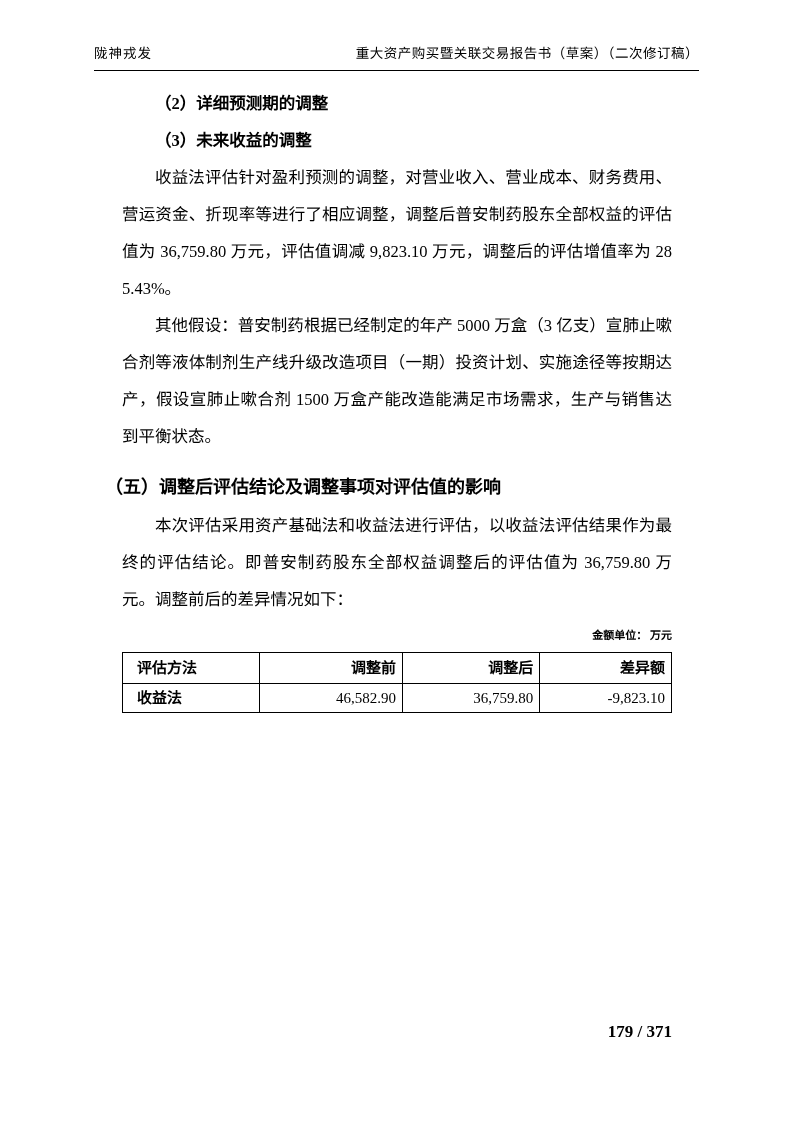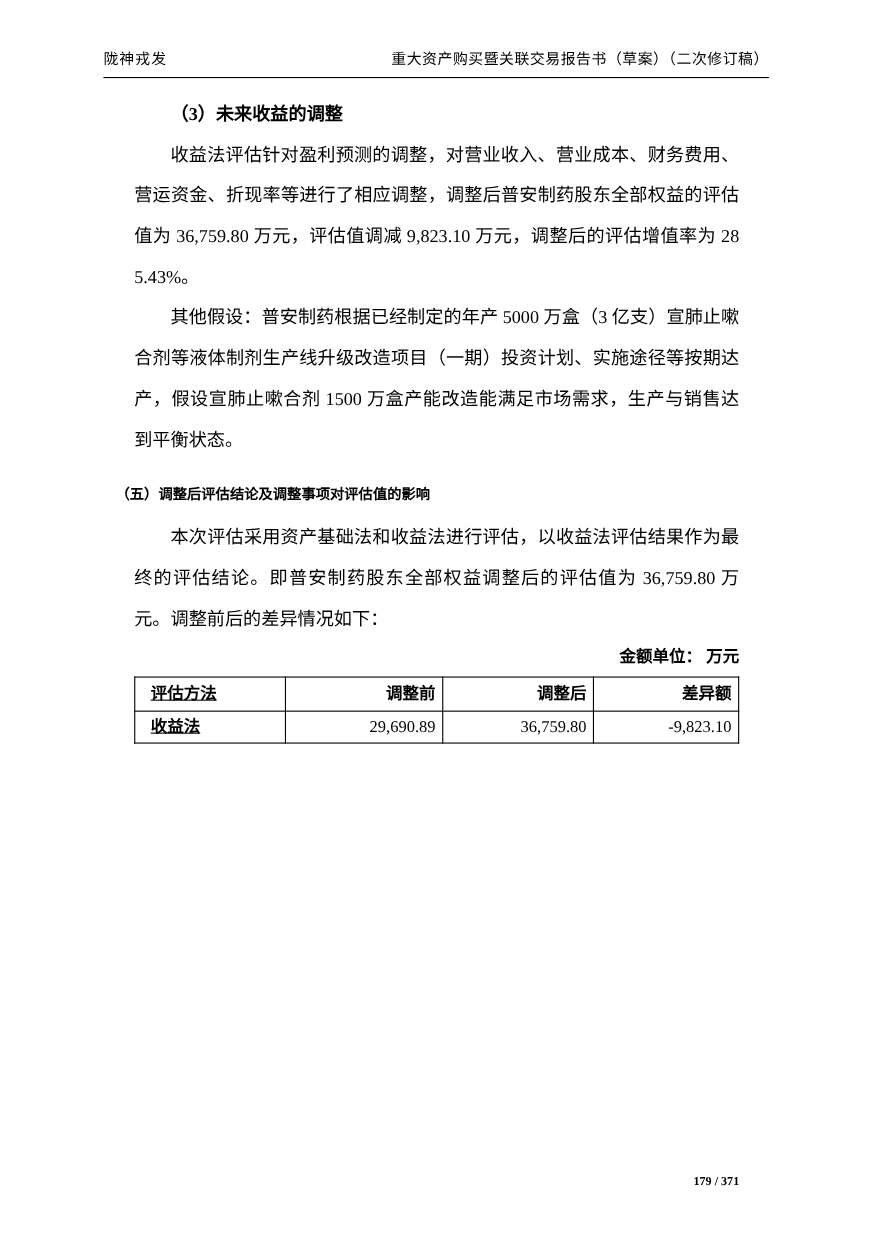--- a/index.html
+++ b/index.html
@@ -49,30 +49,30 @@
   }
   .sub-heading {
     margin: 0;
     font-size: 16.5px;
     font-weight: bold;
     text-indent: 2em;
     line-height: 37px;
   }
   .section-heading {
     margin: 12px 0 0 -17px;
-    font-size: 13px;
+    font-size: 18px;
     font-weight: bold;
     line-height: 40px;
     text-indent: 0;
   }
   .unit-note {
     margin-top: 2px;
     text-align: right;
     font-weight: bold;
-    font-size: 15px;
+    font-size: 11px;
     line-height: 30px;
   }
   
   table.val-table {
     width: 100%;
     border-collapse: collapse;
     table-layout: fixed;
     font-size: 15px;
     line-height: 20px;
     margin-top: 2px;
@@ -85,51 +85,51 @@
   }
   table.val-table th {
     font-weight: bold;
     height: 22px;
   }
   table.val-table th.col-method,
   table.val-table td.col-method {
     text-align: left;
     padding-left: 14px;
     font-weight: bold;
-    text-decoration: underline;
   }
   table.val-table col.c1 { width: 25%; }
   table.val-table col.c2 { width: 26%; }
   table.val-table col.c3 { width: 25%; }
   table.val-table col.c4 { width: 24%; }
   .after-table {
     margin-top: 8px;
   }
   
   .page-footer {
     position: absolute;
     right: 121px;
-    top: 1068px;
+    top: 1022px;
     font-weight: bold;
-    font-size: 11px;
+    font-size: 17px;
   }
 </style>
 </head>
 <body>
 
 <div class="page">
   <div class="page-inner">
 
     <header class="doc-header">
       <span class="hdr-left">陇神戎发</span>
       <span class="hdr-right">重大资产购买暨关联交易报告书（草案）（二次修订稿）</span>
     </header>
 
     <main class="doc-main">
 
+      <h3 class="sub-heading">（2）详细预测期的调整</h3>
 
 
       <h3 class="sub-heading">（3）未来收益的调整</h3>
 
       <p class="para">收益法评估针对盈利预测的调整，对营业收入、营业成本、财务费用、营运资金、折现率等进行了相应调整，调整后普安制药股东全部权益的评估值为 36,759.80 万元，评估值调减 9,823.10 万元，调整后的评估增值率为 285.43%。</p>
 
 
       <p class="para">其他假设：普安制药根据已经制定的年产 5000 万盒（3 亿支）宣肺止嗽合剂等液体制剂生产线升级改造项目（一期）投资计划、实施途径等按期达产，假设宣肺止嗽合剂 1500 万盒产能改造能满足市场需求，生产与销售达到平衡状态。</p>
 
       <h2 class="section-heading">（五）调整后评估结论及调整事项对评估值的影响</h2>
@@ -149,21 +149,21 @@
           <tr>
             <th class="col-method">评估方法</th>
             <th>调整前</th>
             <th>调整后</th>
             <th>差异额</th>
           </tr>
         </thead>
         <tbody>
           <tr>
             <td class="col-method">收益法</td>
-            <td>29,690.89</td>
+            <td>46,582.90</td>
             <td>36,759.80</td>
             <td>-9,823.10</td>
           </tr>
         </tbody>
       </table>
 
     </main>
   </div>
 
   <footer class="page-footer">

